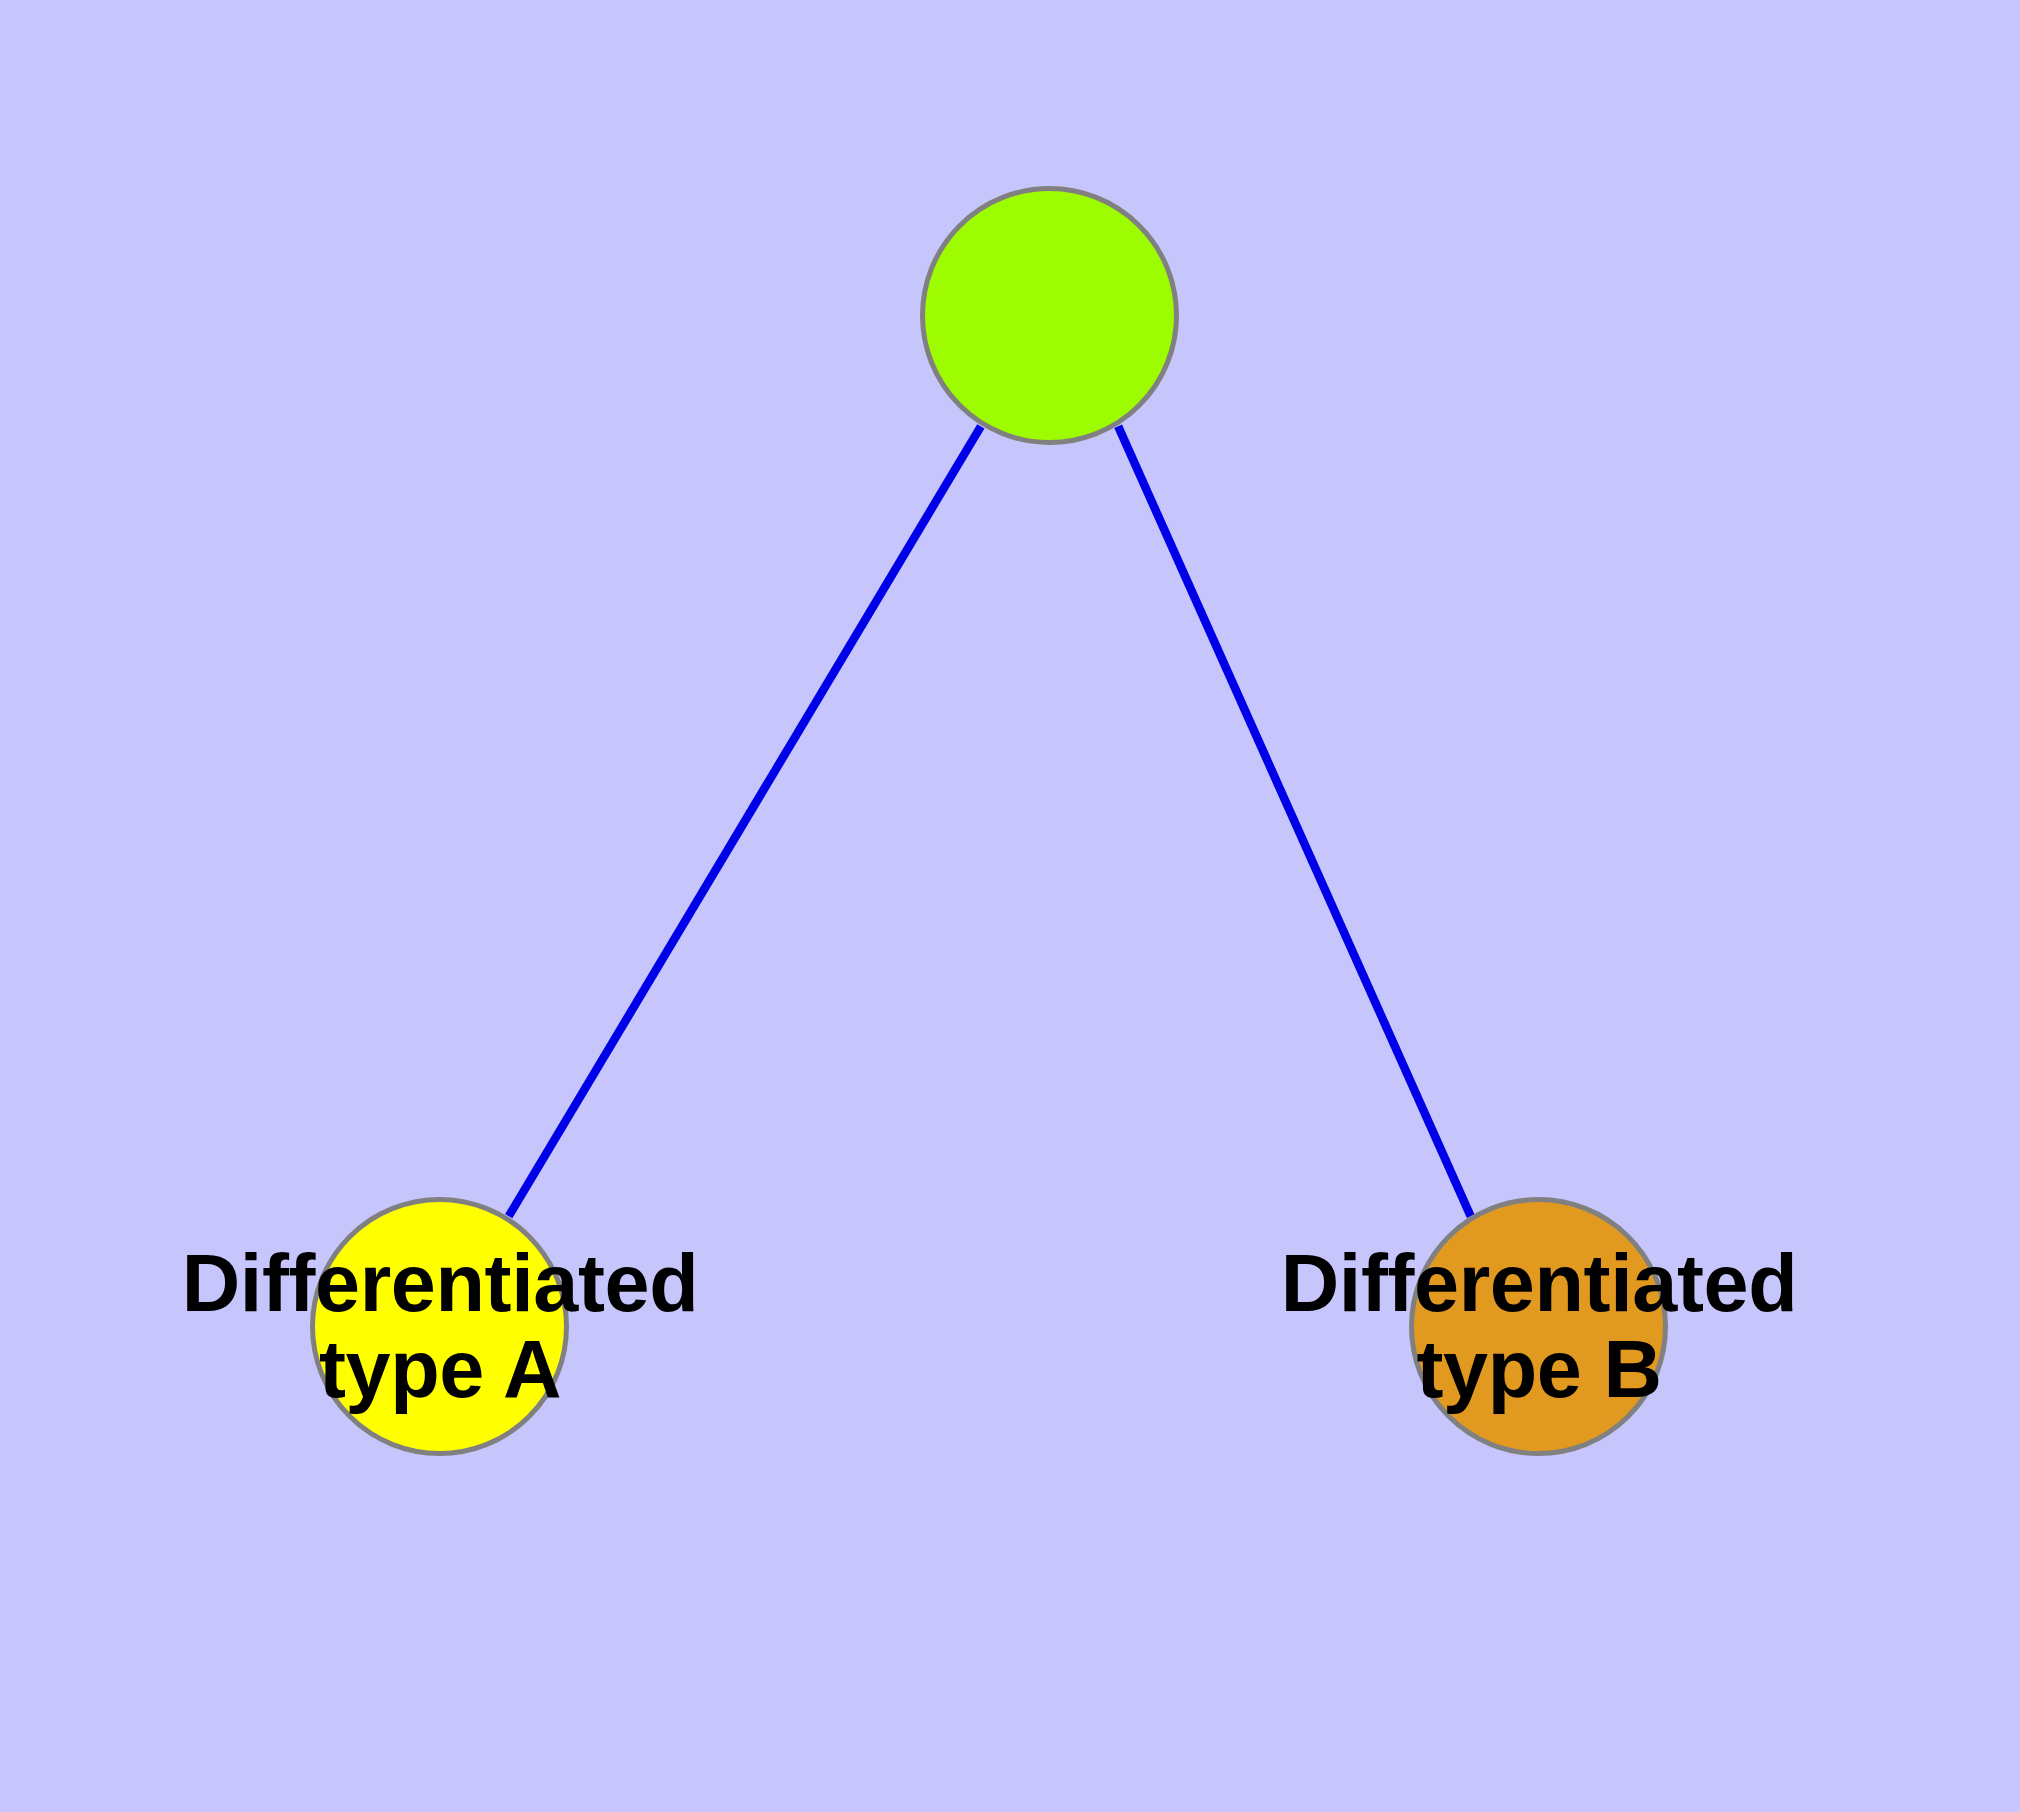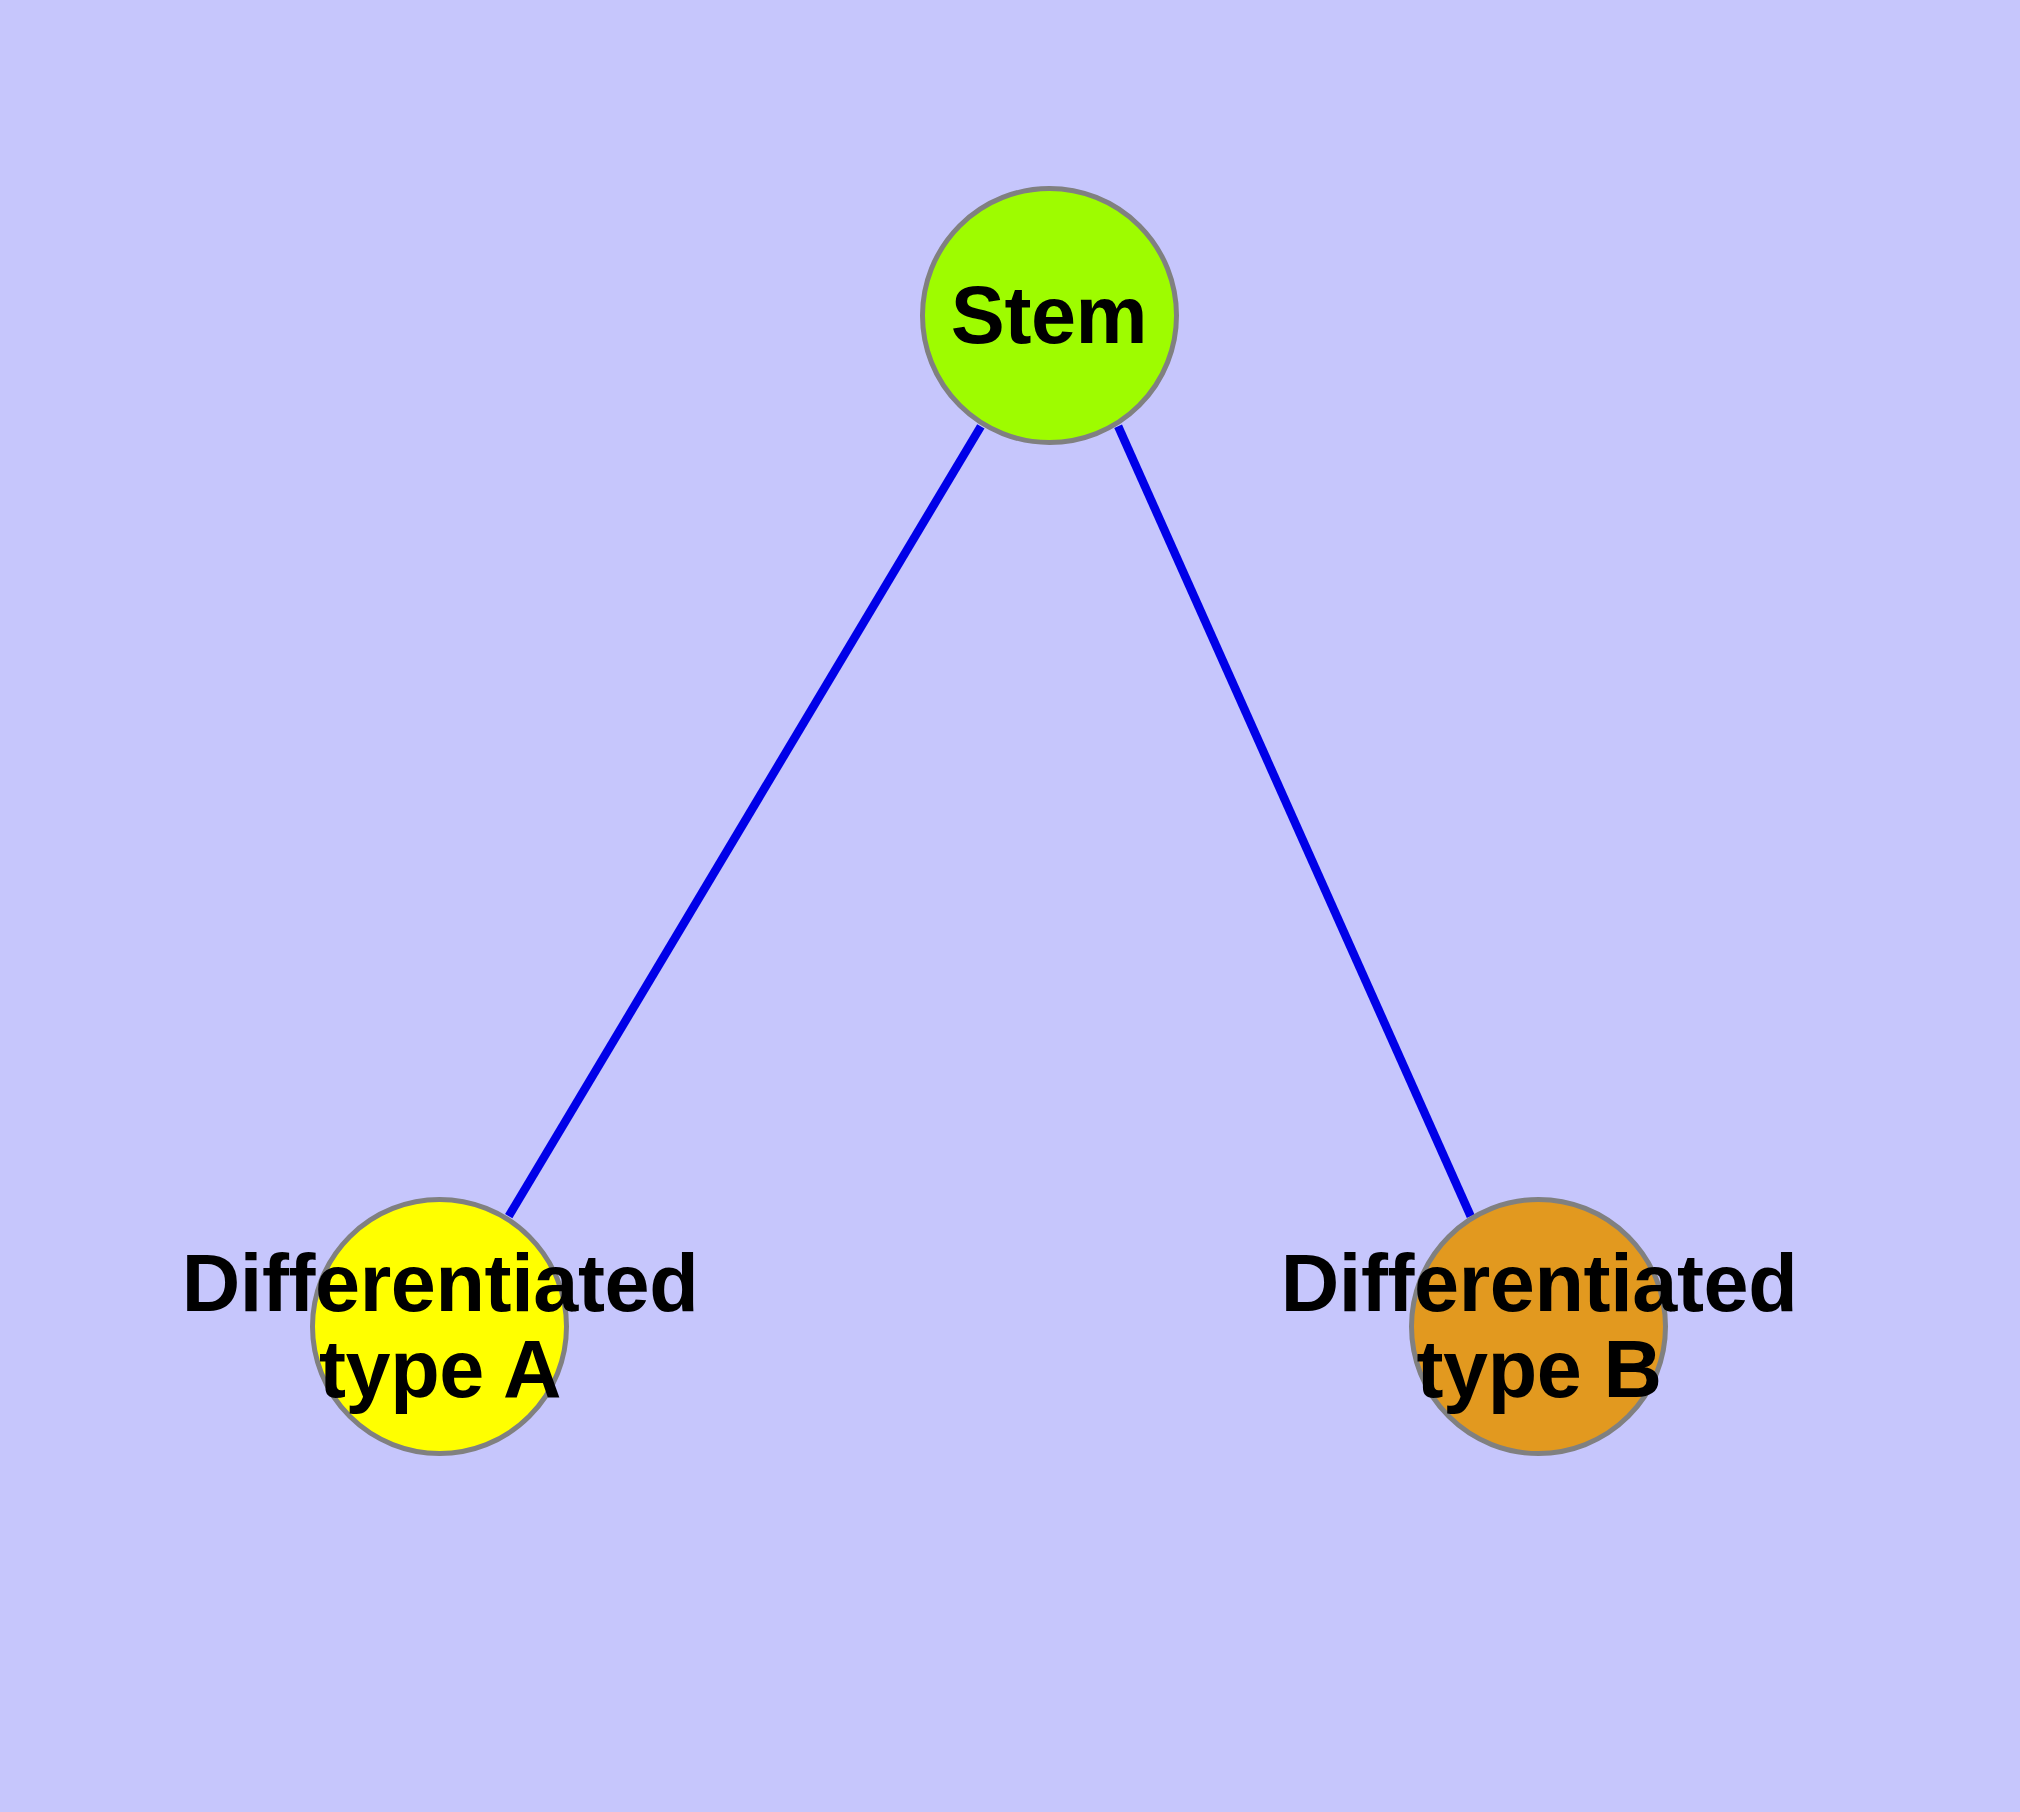--- a/index.html
+++ b/index.html
@@ -52,20 +52,19 @@
 
   <svg id="edge-layer" viewBox="0 0 2384 2138">
     <line x1="1157" y1="503" x2="600" y2="1435" stroke="#0000e8" stroke-width="10" stroke-linecap="butt"></line>
     <line x1="1319" y1="503" x2="1735" y2="1435" stroke="#0000e8" stroke-width="10" stroke-linecap="butt"></line>
   </svg>
 
   <div class="node" style="left: 920px; top: 186px; width: 259px; height: 259px; background: rgb(158, 252, 0); border-color: rgb(128, 128, 128); border-width: 5.1px;"></div>
   <div class="node" style="left: 310px; top: 1197px; width: 259px; height: 259px; background: rgb(255, 255, 0); border-color: rgb(128, 128, 128); border-width: 5.1px;"></div>
   <div class="node" style="left: 1409px; top: 1197px; width: 259px; height: 259px; background: rgb(226, 153, 31); border-color: rgb(128, 128, 128); border-width: 5.1px;"></div>
 
-  <div class="node-label" style="font-size: 81px; width: 848px; left: 625px; color: rgb(0, 0, 0); top: 273px;">Stem</div>
   <div class="node-label" style="font-size: 81px; width: 848px; left: 16px; color: rgb(0, 0, 0); top: 1241px;">Differentiated
 type A</div>
   <div class="node-label" style="font-size: 81px; width: 848px; left: 1115px; color: rgb(0, 0, 0); top: 1241px;">Differentiated
 type B</div>
 
 </div>
 
 
 </body></html>

